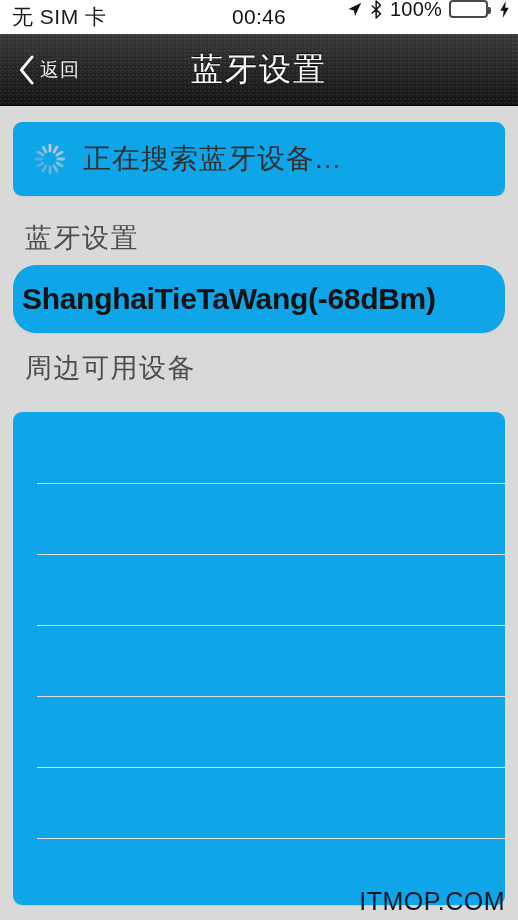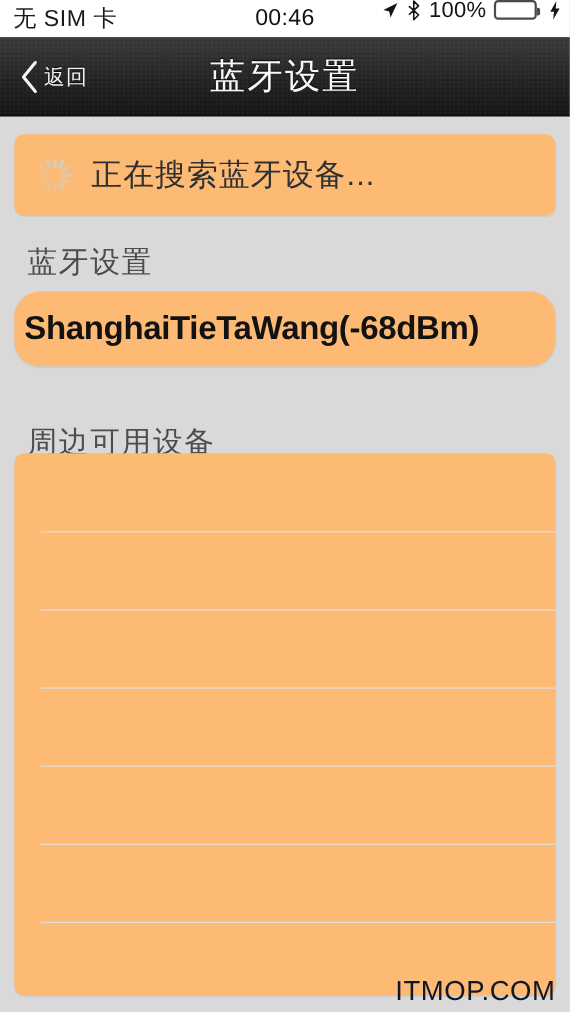--- a/index.html
+++ b/index.html
@@ -156,21 +156,21 @@
     position: absolute;
     top: 106px; left: 0;
     width: 518px;
     height: 814px;
     background: #d9d9d9;
   }
   .card {
     position: absolute;
     left: 13px;
     width: 492px;
-    background: #fdba74;
+    background: #0ea5e9;
     border-radius: 9px;
     box-sizing: border-box;
     box-shadow: 0 1px 1px rgba(0,0,0,0.06);
   }
 
   
   #searching-card {
     top: 16px;
     height: 74px;
     display: flex;
@@ -192,21 +192,21 @@
 
   
   .section-header {
     position: absolute;
     left: 25px;
     font-size: 27px;
     color: #4d4d4d;
     letter-spacing: 1.5px;
   }
   #header-connected { top: 114px; }
-  #header-available { top: 244px; margin-top: 34px; }
+  #header-available { top: 244px; }
 
   
   #connected-card {
     top: 159px;
     height: 68px;
     display: flex;
     align-items: center;
     padding-left: 9px;
     border-radius: 23px;
   }

